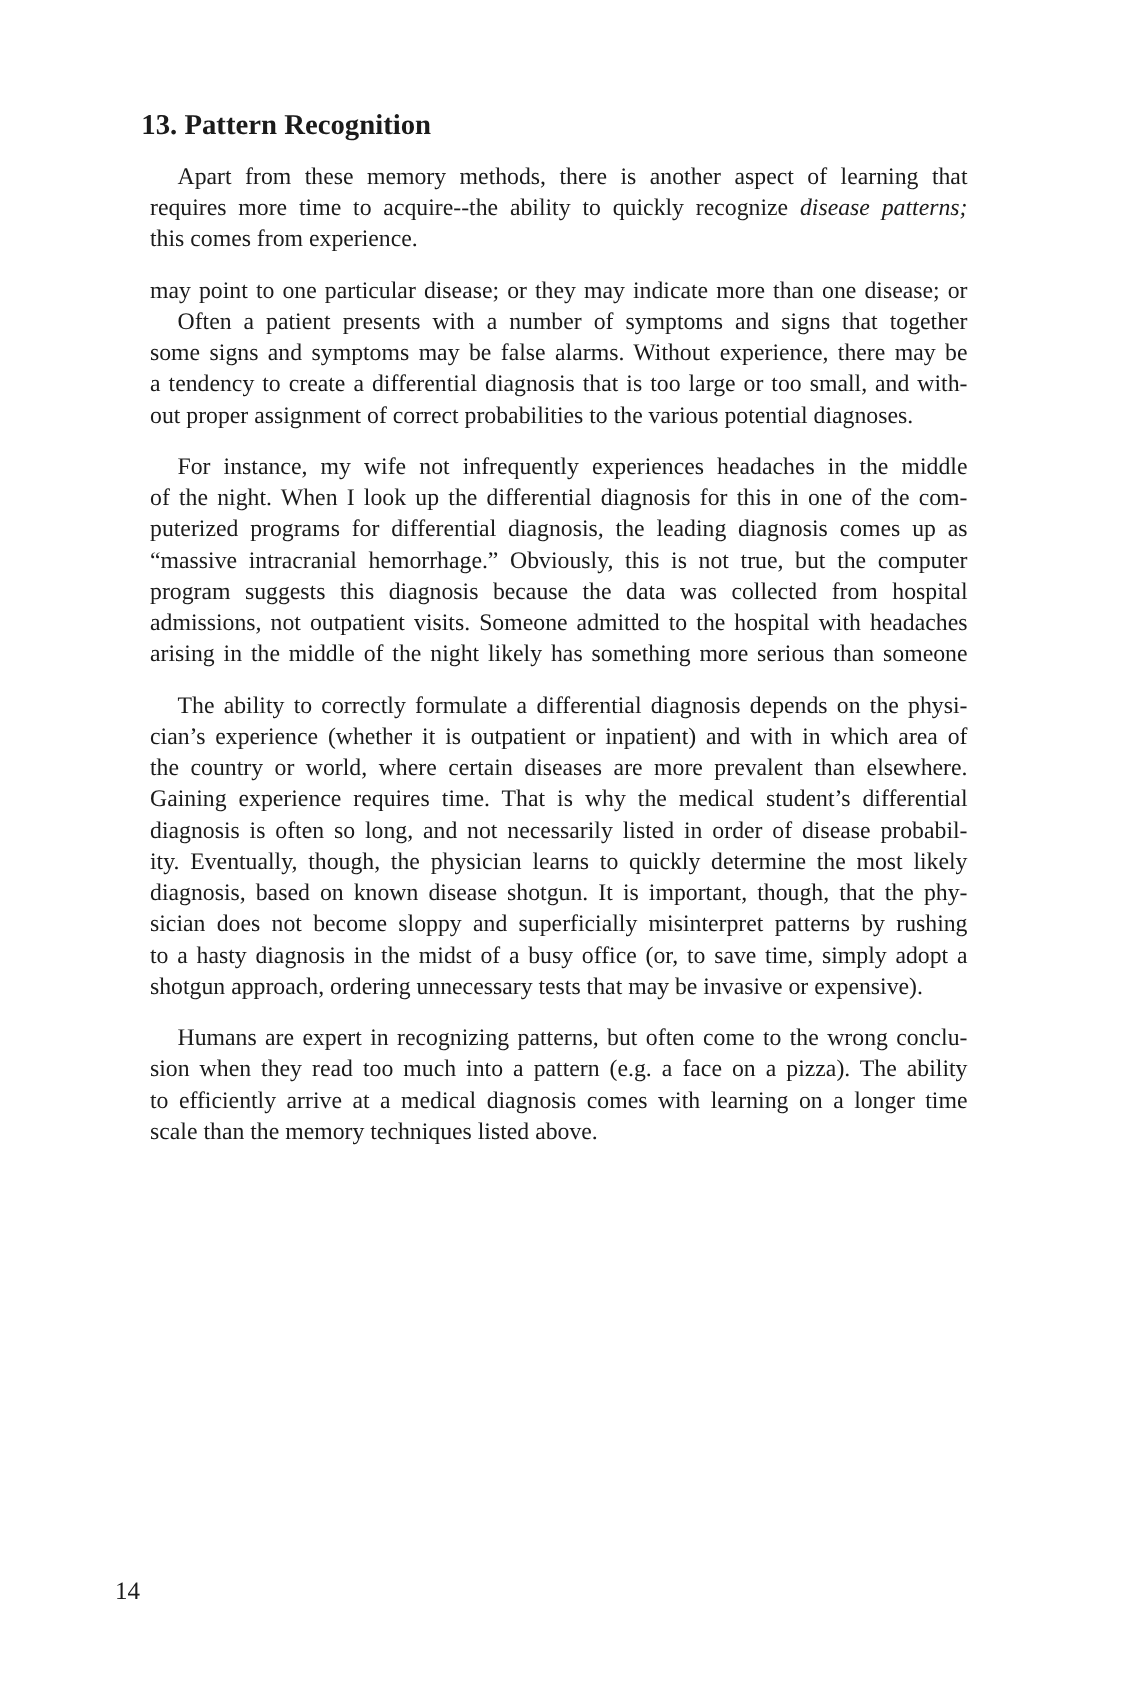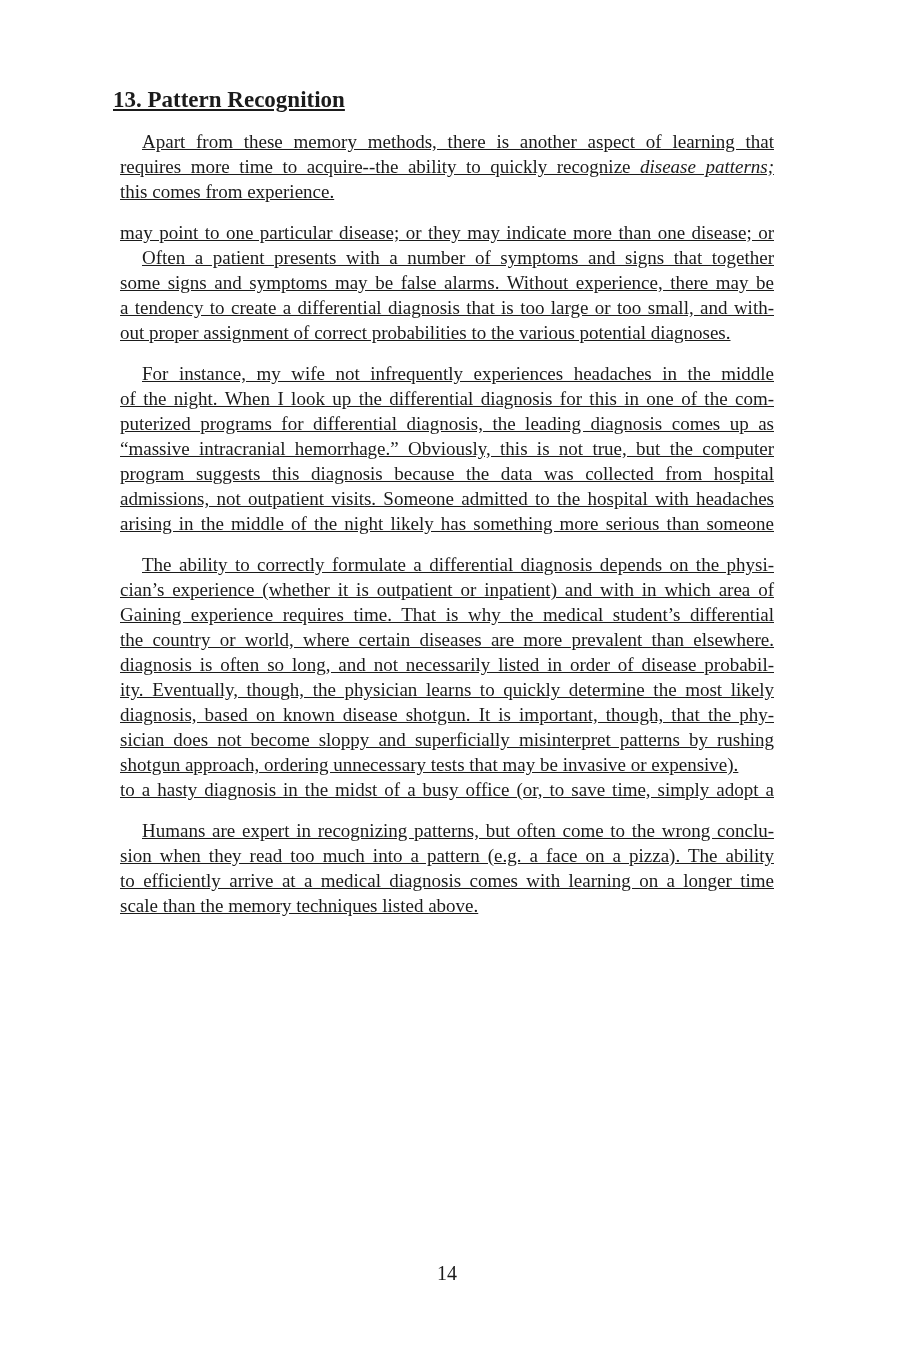--- a/index.html
+++ b/index.html
@@ -11,21 +11,20 @@
     background: #ffffff;
     overflow: hidden;
     font-family: "Liberation Serif", serif;
     color: #1b1b1b;
   }
   .text-column {
     position: absolute;
     left: 104px;
     top: 86px;
     width: 686px;
-    text-decoration: underline;
   }
   .heading {
     font-size: 23px;
     font-weight: bold;
     margin: 0 0 16px 9px;
     line-height: 27px;
   }
   .para {
     font-size: 19px;
     line-height: 25px;
@@ -34,23 +33,22 @@
   .line {
     text-align: justify;
     text-align-last: justify;
   }
   .line.first { text-indent: 22px; }
   .line.last  { text-align: center; text-align-last: left; }
   .italic { font-style: italic; }
   .page-number {
     position: absolute;
     top: 1261px;
-    left: 104px;
+    left: 92px;
     width: 686px;
-    text-align: center;
     font-size: 20px;
     line-height: 24px;
   }
 </style>
 </head>
 <body>
 
 <div class="page">
   <div class="text-column">
     <h1 class="heading">13. Pattern Recognition</h1>
@@ -72,28 +70,28 @@
           <div class="line"><span>of the night. When I look up the differential diagnosis for this in one of the com-</span></div>
           <div class="line"><span>puterized programs for differential diagnosis, the leading diagnosis comes up as</span></div>
           <div class="line"><span>“massive intracranial hemorrhage.” Obviously, this is not true, but the computer</span></div>
           <div class="line"><span>program suggests this diagnosis because the data was collected from hospital</span></div>
           <div class="line"><span>admissions, not outpatient visits. Someone admitted to the hospital with headaches</span></div>
           <div class="line"><span>arising in the middle of the night likely has something more serious than someone</span></div>
         </div>
         <div class="para">
           <div class="line first"><span>The ability to correctly formulate a differential diagnosis depends on the physi-</span></div>
           <div class="line"><span>cian’s experience (whether it is outpatient or inpatient) and with in which area of</span></div>
+          <div class="line"><span>the country or world, where certain diseases are more prevalent than elsewhere.</span></div>
           <div class="line"><span>Gaining experience requires time. That is why the medical student’s differential</span></div>
-          <div class="line"><span>the country or world, where certain diseases are more prevalent than elsewhere.</span></div>
           <div class="line"><span>diagnosis is often so long, and not necessarily listed in order of disease probabil-</span></div>
           <div class="line"><span>ity. Eventually, though, the physician learns to quickly determine the most likely</span></div>
           <div class="line"><span>diagnosis, based on known disease shotgun. It is important, though, that the phy-</span></div>
           <div class="line"><span>sician does not become sloppy and superficially misinterpret patterns by rushing</span></div>
+          <div class="line"><span>to a hasty diagnosis in the midst of a busy office (or, to save time, simply adopt a</span></div>
           <div class="line last"><span>shotgun approach, ordering unnecessary tests that may be invasive or expensive).</span></div>
-          <div class="line"><span>to a hasty diagnosis in the midst of a busy office (or, to save time, simply adopt a</span></div>
         </div>
         <div class="para">
           <div class="line first"><span>Humans are expert in recognizing patterns, but often come to the wrong conclu-</span></div>
           <div class="line"><span>sion when they read too much into a pattern (e.g. a face on a pizza). The ability</span></div>
           <div class="line"><span>to efficiently arrive at a medical diagnosis comes with learning on a longer time</span></div>
           <div class="line last"><span>scale than the memory techniques listed above.</span></div>
         </div>
       </div>
   </div>
   <div class="page-number">14</div>

